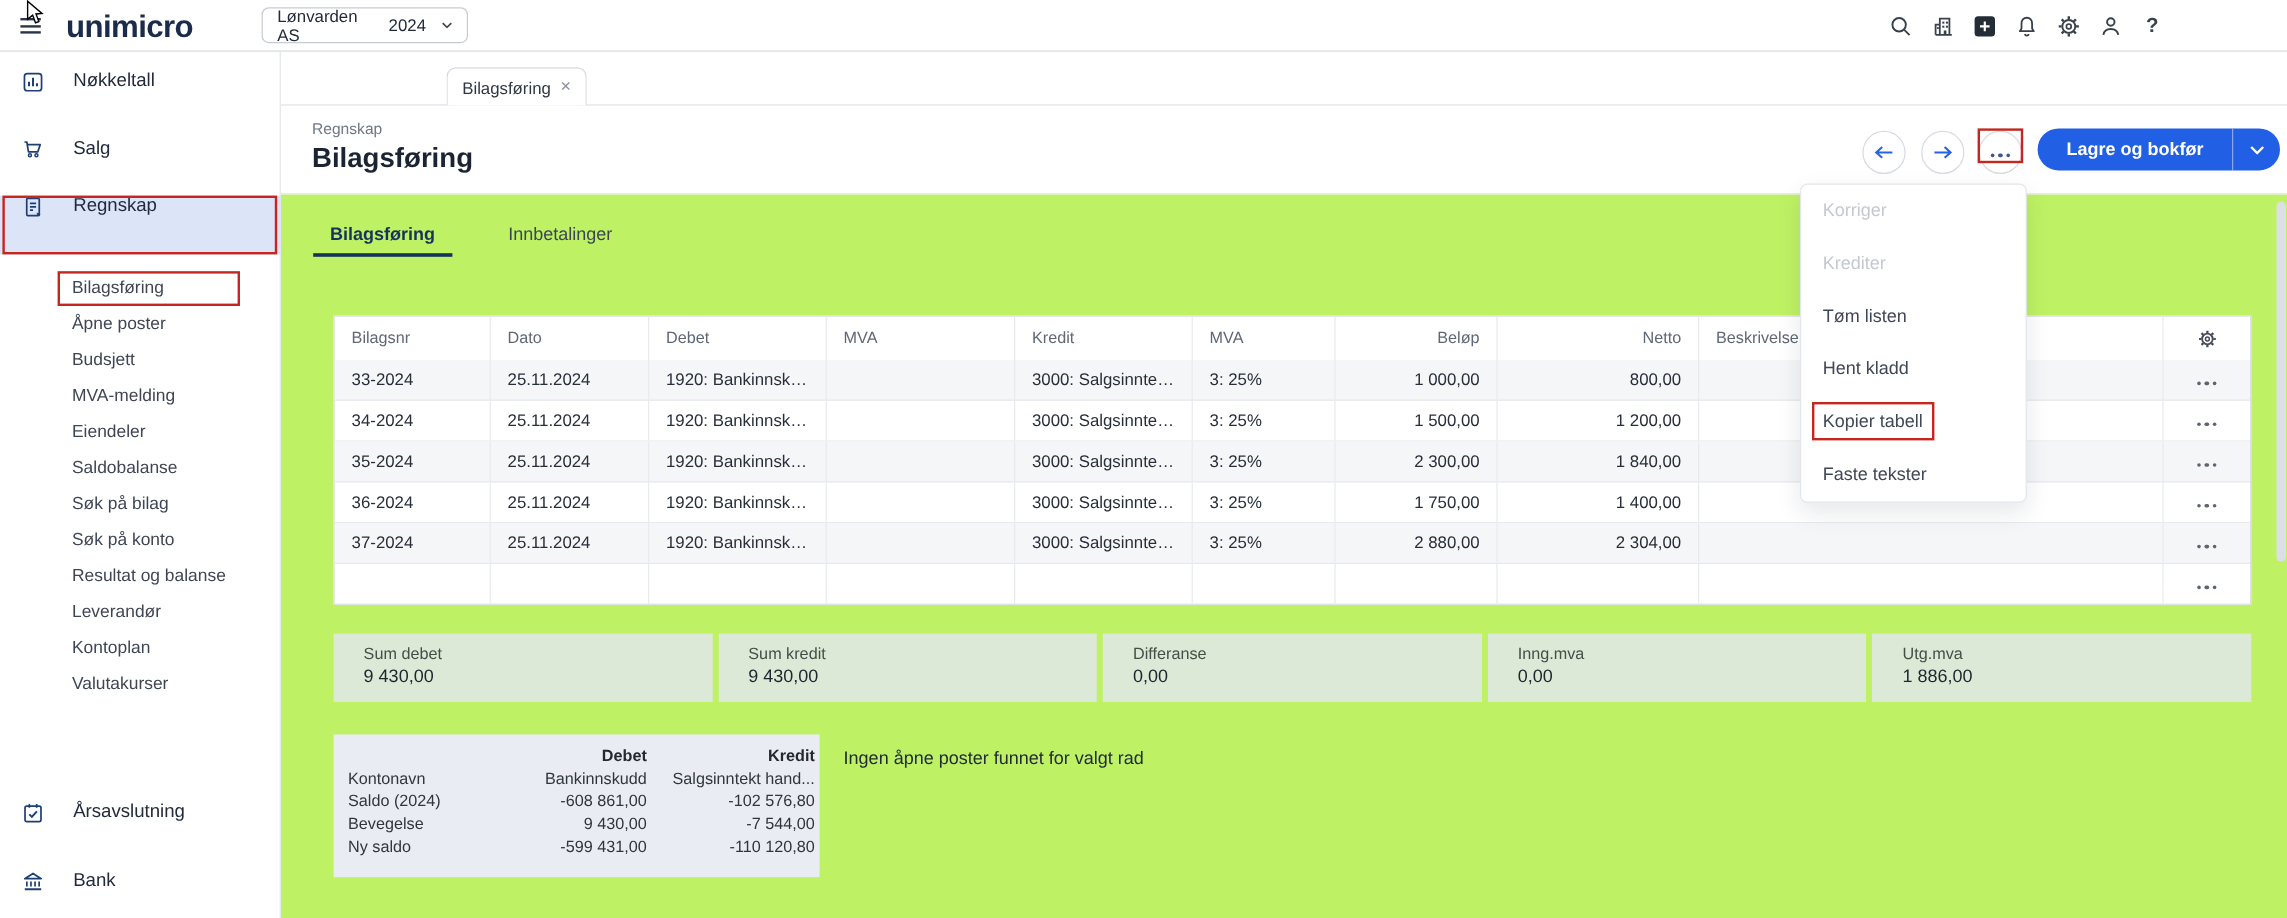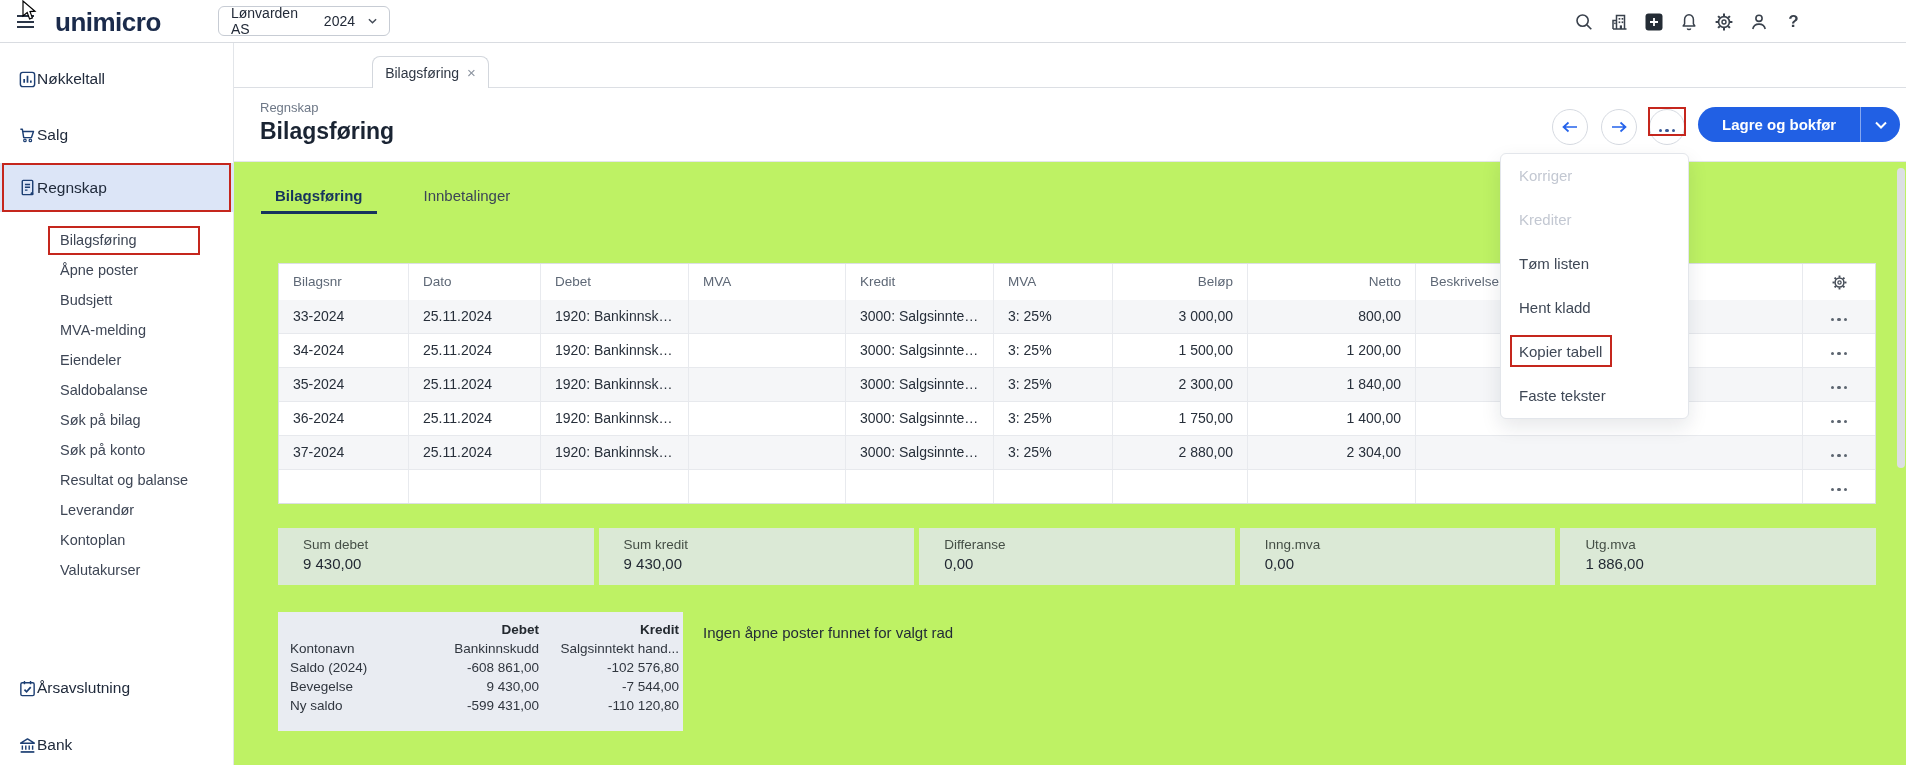--- a/index.html
+++ b/index.html
@@ -15,21 +15,21 @@
   .company-select { left:218px; top:6px; width:172px; height:30px; border:1px solid #c7ccd4; border-radius:6px; background:#fff; display:flex; align-items:center; padding:0 12px; gap:13px; cursor:pointer; }
   .company-select .cname { font-size:14px; color:#222a38; }
   .company-select .cyear { font-size:14px; color:#222a38; }
   .tb-icons { left:1572px; top:0; height:43px; display:flex; align-items:center; gap:12px; }
   .tb-btn { width:23px; height:24px; display:flex; align-items:center; justify-content:center; cursor:pointer; }
   .help-glyph { font-size:17px; font-weight:700; color:#39414c; }
   #cursor { left:22px; top:0; z-index:99; pointer-events:none; }
 
   
   #sidebar { left:0; top:43px; width:234px; height:722px; background:#fff; border-right:1px solid #e2e5e9; z-index:5; }
-  .nav-item { position:absolute; left:0; width:234px; height:40px; display:flex; align-items:center; padding-left:18px; cursor:pointer; }
+  .nav-item { position:absolute; left:0; width:234px; height:40px; display:flex; align-items:flex-start; padding-left:18px; gap:24px; cursor:pointer; }
   .nav-item .nv-label { font-size:15.5px; color:#212b3c; }
   .nav-item.active-bg { height:49px; background:#dce5f7; }
   .subnav { position:absolute; left:0; top:182px; width:234px; }
   .subitem { position:relative; height:30px; line-height:30px; padding-left:60px; font-size:14.5px; color:#3e4655; cursor:pointer; }
   .subitem.boxed::after { content:''; position:absolute; left:48px; top:1px; width:148px; height:25px; border:2px solid #c5261d; }
   .side-scroll-thumb { left:60px; top:757px; width:62px; height:6px; background:#c4c7cc; border-radius:3px; }
 
   
   #recentbar { left:234px; top:43px; width:1672px; height:45px; background:#fff; border-bottom:1px solid #dcdfe4; }
   .recent-label { position:absolute; left:26px; top:22px; font-size:14px; color:#39414e;margin-top:21px; }
@@ -342,21 +342,21 @@
       </div>
     </div>
     <div class="t-body">
       <div class="t-row">
         <div class="cell">33-2024</div>
           <div class="cell">25.11.2024</div>
           <div class="cell">1920: Bankinnskudd</div>
           <div class="cell"></div>
           <div class="cell">3000: Salgsinntekt h...</div>
           <div class="cell">3: 25%</div>
-          <div class="cell">3 000,00</div>
+          <div class="cell">1 000,00</div>
           <div class="cell">800,00</div>
           <div class="cell"></div>
           <div class="cell">
             <span class="tri-dots row-dots"><b></b><b></b><b></b></span>
           </div>
       </div>
       <div class="t-row">
         <div class="cell">34-2024</div>
           <div class="cell">25.11.2024</div>
           <div class="cell">1920: Bankinnskudd</div>

